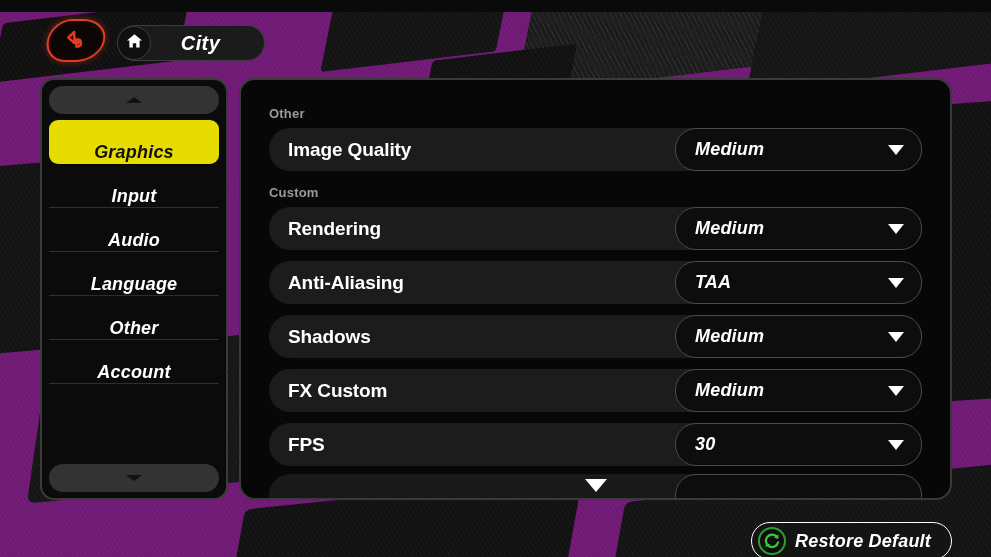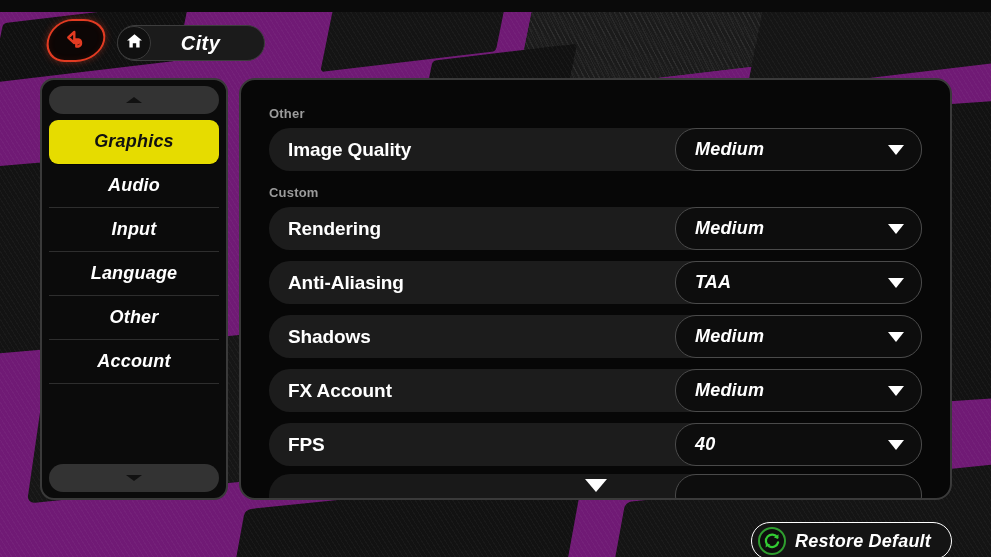--- a/index.html
+++ b/index.html
@@ -141,21 +141,21 @@
     margin-top: 6px;
     display: flex;
     flex-direction: column;
     flex: 1 1 auto;
     overflow: hidden;
   }
   .menu-item {
     height: 44px;
     flex: 0 0 auto;
     display: flex;
-    align-items: center;
+    align-items: flex-end;
     justify-content: center;
     color: #ffffff;
     font-size: 18px;
     font-weight: bold;
     font-style: italic;
     letter-spacing: 0.2px;
     border-bottom: 1px solid #2e2e2e;
     background: transparent;
   }
   .menu-item.active {
@@ -344,24 +344,24 @@
           <path d="M2 8 L10 2 L18 8 Z" fill="#111111"></path>
         </svg>
       </span>
     </div>
 
     <div class="menu-list">
       <div class="menu-item active">
         <span>Graphics</span>
       </div>
       <div class="menu-item">
+        <span>Input</span>
+      </div>
+      <div class="menu-item">
         <span>Audio</span>
-      </div>
-      <div class="menu-item">
-        <span>Input</span>
       </div>
       <div class="menu-item">
         <span>Language</span>
       </div>
       <div class="menu-item">
         <span>Other</span>
       </div>
       <div class="menu-item">
         <span>Account</span>
       </div>
@@ -414,32 +414,32 @@
         <div class="row-bar"></div>
         <div class="row-label">Shadows</div>
         <div class="dropdown">
           <span class="dropdown-value">Medium</span>
           <span class="caret"></span>
         </div>
       </div>
 
       <div class="setting-row">
         <div class="row-bar"></div>
-        <div class="row-label">FX Account</div>
+        <div class="row-label">FX Custom</div>
         <div class="dropdown">
           <span class="dropdown-value">Medium</span>
           <span class="caret"></span>
         </div>
       </div>
 
       <div class="setting-row">
         <div class="row-bar"></div>
         <div class="row-label">FPS</div>
         <div class="dropdown">
-          <span class="dropdown-value">40</span>
+          <span class="dropdown-value">30</span>
           <span class="caret"></span>
         </div>
       </div>
 
       <div class="setting-row partial-row">
         <div class="row-bar"></div>
         <div class="dropdown"></div>
       </div>
 
     </div>

